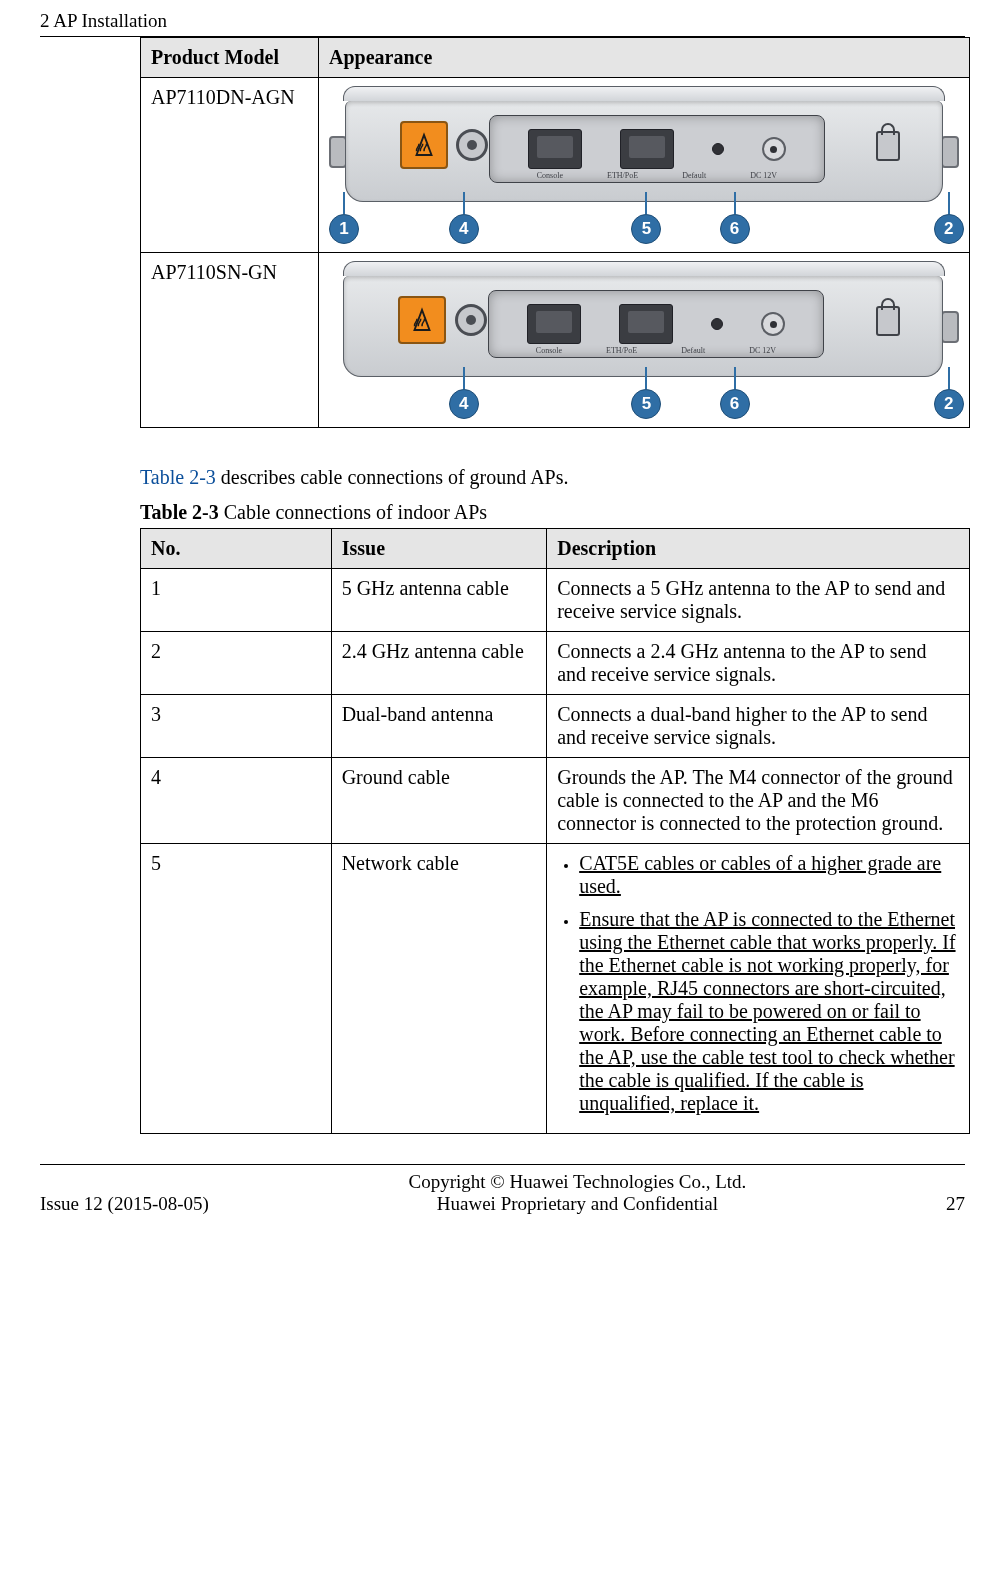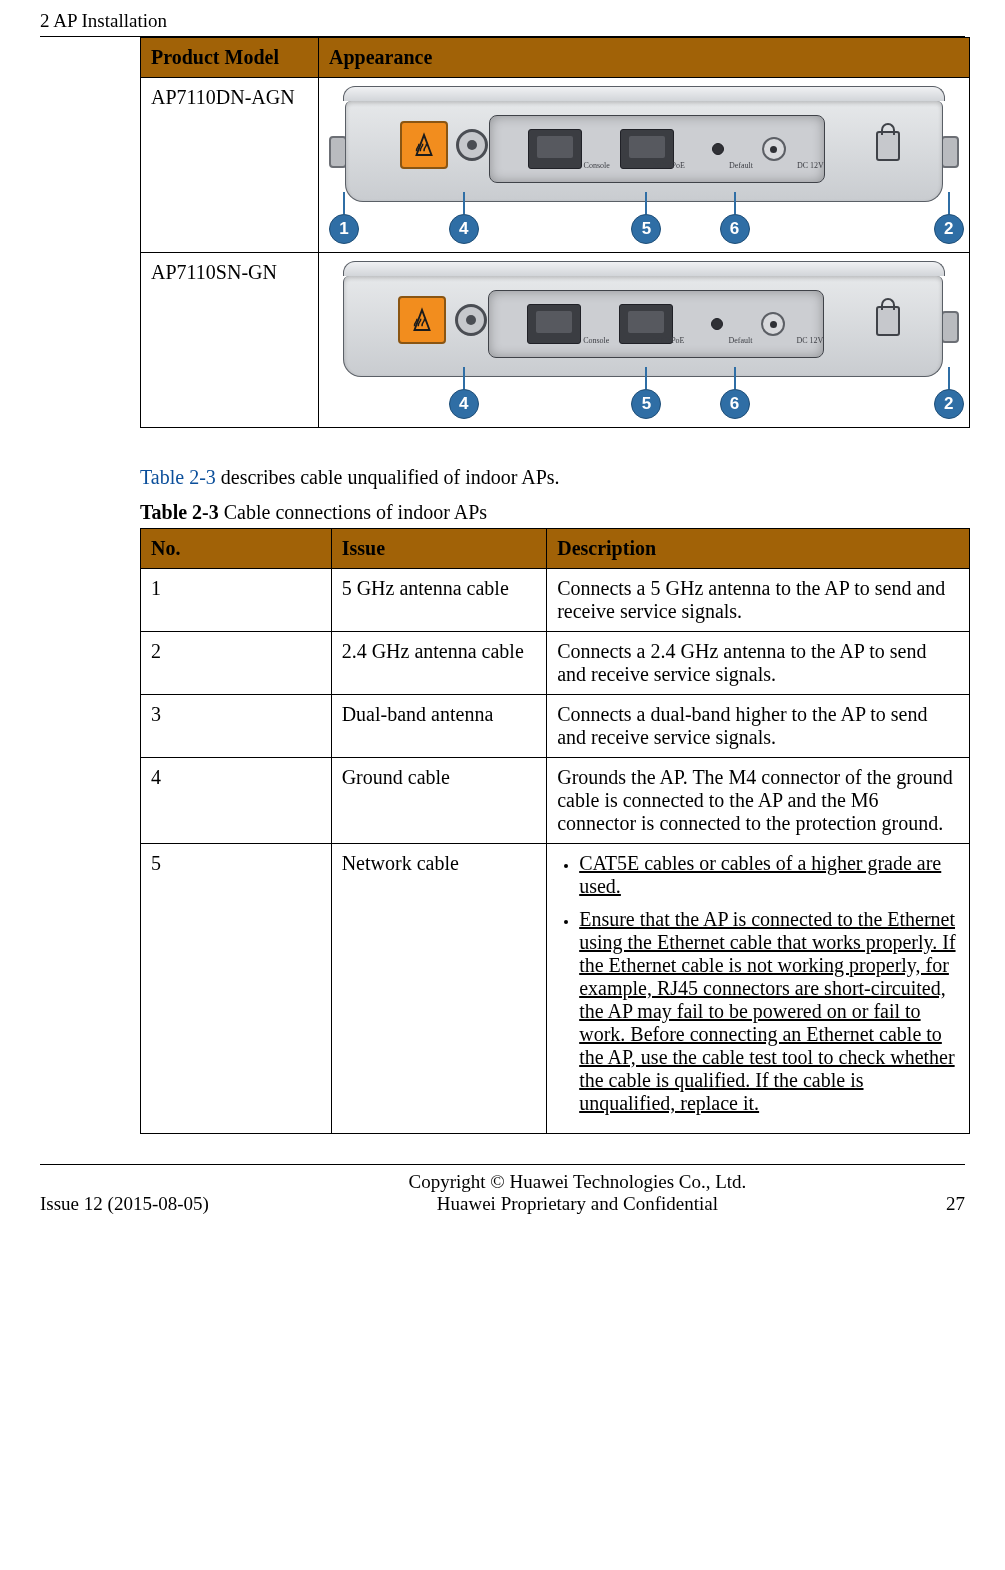--- a/index.html
+++ b/index.html
@@ -41,21 +41,21 @@
     margin-left: 100px;
   }
   table.boxed th, table.boxed td {
     border: 1.5px solid #000;
     padding: 8px 10px;
     vertical-align: top;
     text-align: left;
     font-size: 20px;
   }
   table.boxed th {
-    background: #a16207;
+    background: #e5e5e5;
     font-weight: bold;
   }
 
   .appearance-cell {
     padding: 10px 8px 6px 8px;
   }
 
   .device-wrap { width: 630px; }
   .device-row {
     display: flex; align-items: center; width: 100%;
@@ -100,22 +100,22 @@
   }
   .pin {
     width:10px; height:10px; background:#2f3035; border:1px solid #202127; border-radius:50%;
   }
   .jack {
     width:20px; height:20px; background:#d9dadd; border:2px solid #5c5f65; border-radius:50%;
     display:flex; align-items:center; justify-content:center;
   }
   .jack::after{ content:""; width:7px; height:7px; background:#2f3035; border-radius:50%; }
   .panel-labels {
-    position:absolute; left:0; right:0; bottom:12px;
-    display:flex; justify-content:flex-end; font-size:8px; color:#3c3e44;gap:44px;
+    position:absolute; left:0; right:0; bottom:2px;
+    display:flex; justify-content:center; font-size:8px; color:#3c3e44;gap:44px;
   }
   .warn {
     position:absolute; left:9%; top:20px; width:44px; height:44px;
     background:#f28d1e; border:2px solid #8a5512; border-radius:4px;
     display:flex; align-items:center; justify-content:center;
   }
   .warn svg { width:30px; height:30px; }
   .gnd {
     position:absolute; left:18.5%; top:28px; width:26px; height:26px;
     background:#c6c8cc; border:3px solid #4a4d53; border-radius:50%;
@@ -290,21 +290,21 @@
                     <div class="badge">2</div>
                   </div>
             </div>
           </div>
         </td>
       </tr>
     </tbody>
       </table>
 
     <p class="para">
-      <span class="link">Table 2-3</span><span> describes cable unqualified of indoor APs.</span>
+      <span class="link">Table 2-3</span><span> describes cable connections of ground APs.</span>
     </p>
 
     <div class="tbl-caption">
       <span>Table 2-3</span><span style="font-weight:normal"> Cable connections of indoor APs</span>
     </div>
 
     <table class="boxed">
       <tbody>
           <tr>
         <th style="width:23%">No.</th>

